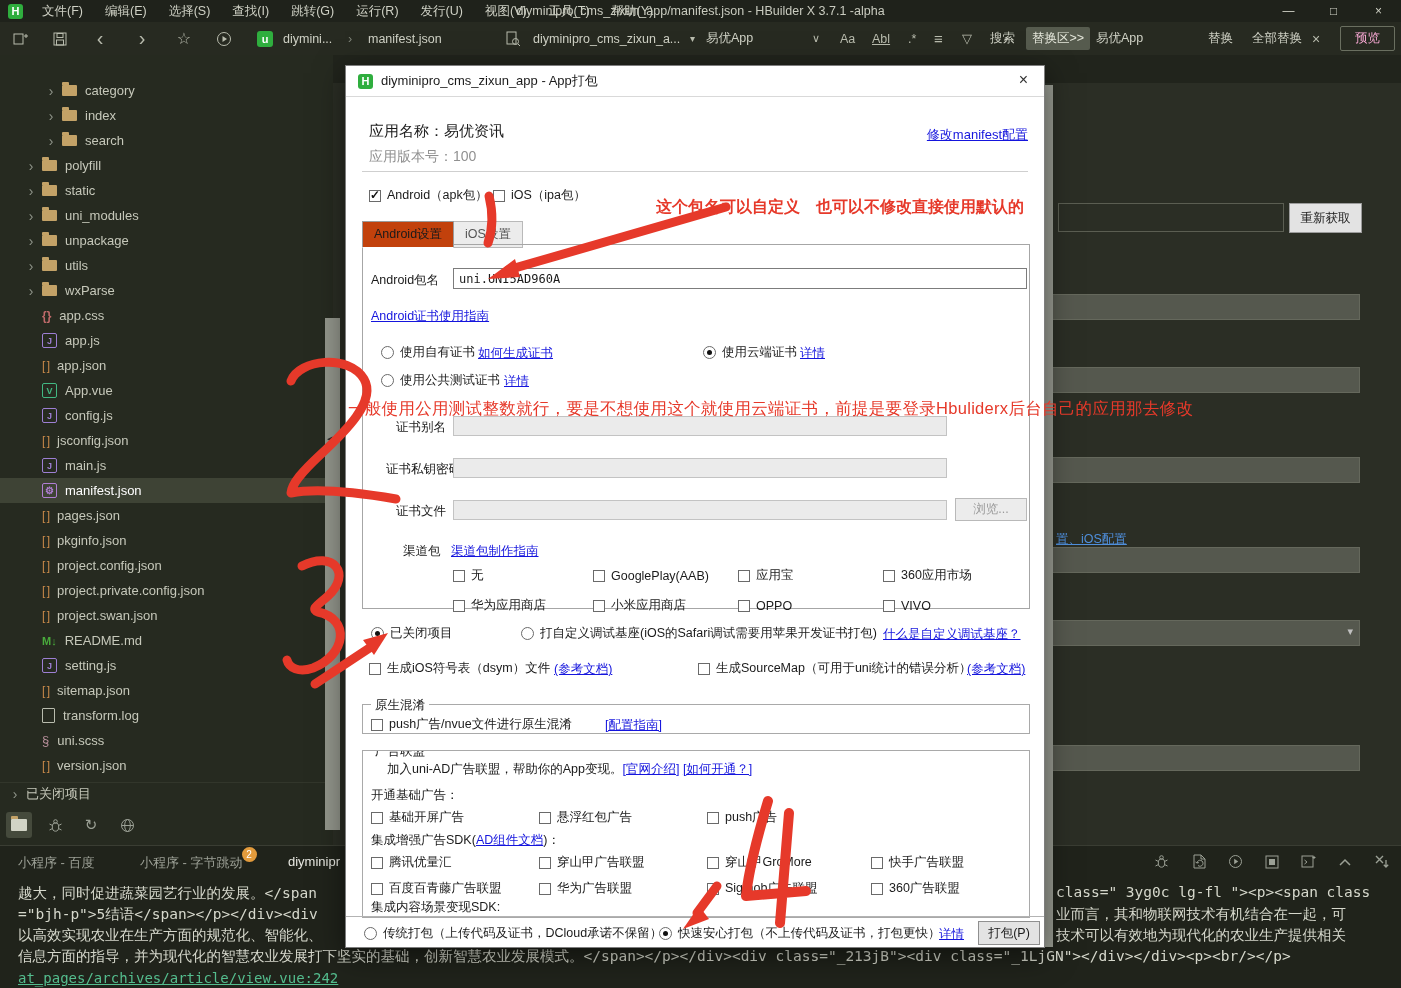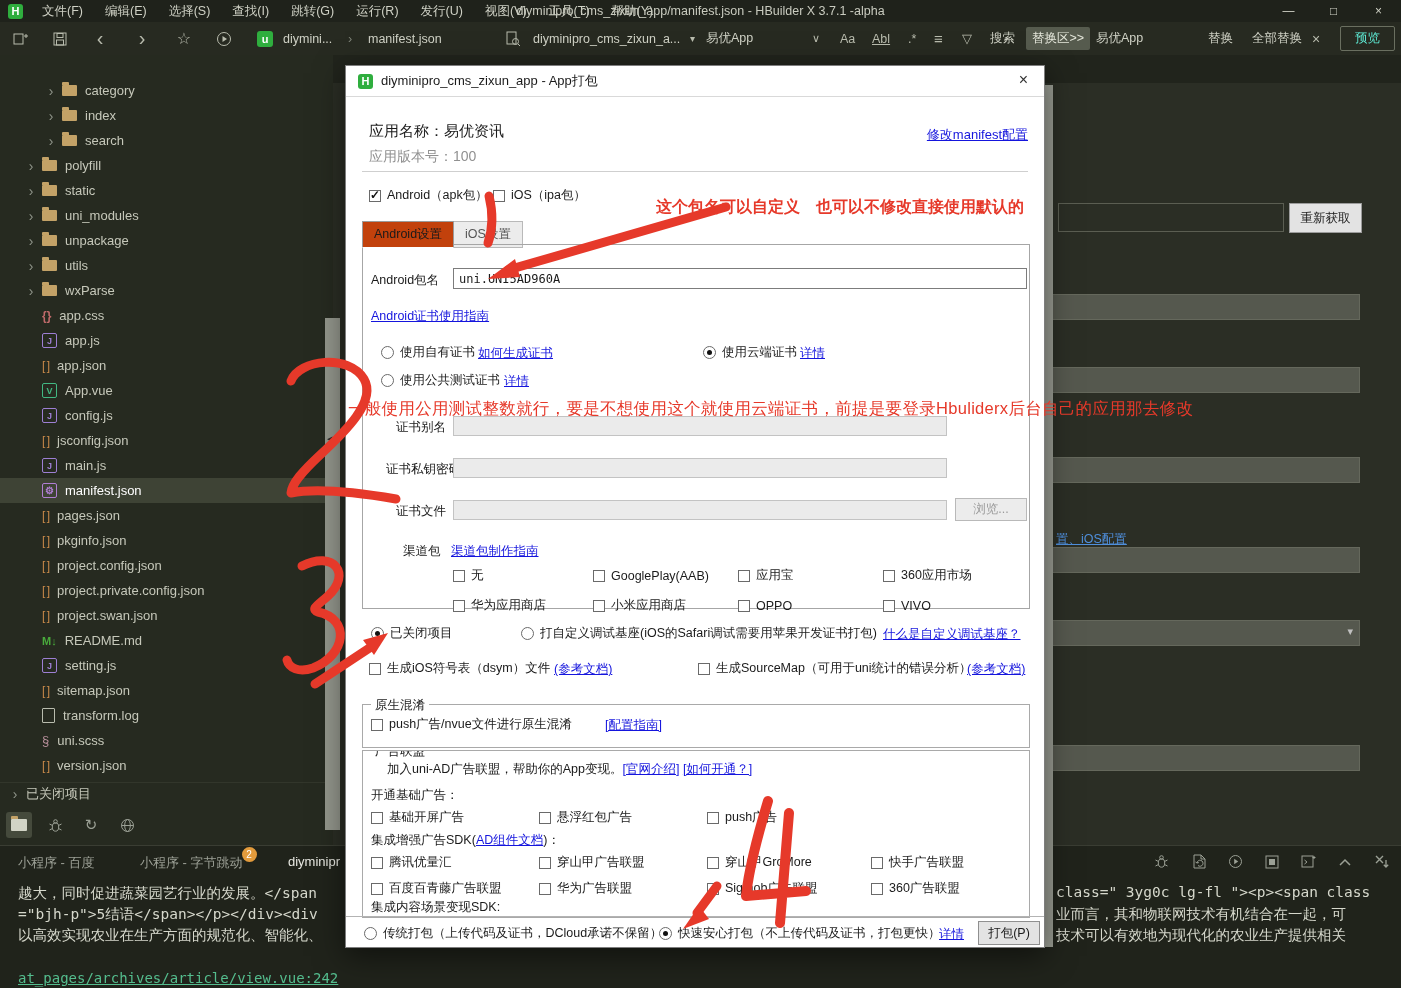--- a/index.html
+++ b/index.html
@@ -12,21 +12,21 @@
   .menu-item{padding:2px 9px;white-space:nowrap;cursor:default;}
   #wtitle{position:absolute;left:50%;transform:translateX(-50%);white-space:nowrap;color:#c9cbbf;}
   #wbtns{position:absolute;right:0;top:0;height:22px;display:flex;}
   .wbtn{width:45px;height:22px;display:flex;align-items:center;justify-content:center;color:#cfd1c5;font-size:12px;}
   
   #toolbar{position:absolute;left:0;top:22px;width:1401px;height:33px;background:#272a21;border-bottom:1px solid #1a1c15;color:#b9bcae;font-size:12.5px;}
   #toolbar .tbi{position:absolute;top:0;height:33px;display:flex;align-items:center;justify-content:center;}
   .ubadge{width:16px;height:16px;background:#2fae3e;border-radius:3px;color:#fff;font-weight:bold;font-size:11px;display:inline-flex;align-items:center;justify-content:center;}
   .crumb{color:#cfd1c5;white-space:nowrap;}
   .hl-btn{background:#565b4e;color:#e6e8dc;padding:3px 6px;border-radius:2px;white-space:nowrap;}
-  .tb-btn{border:1px solid #6a6f60;padding:3px 14px;border-radius:2px;color:#5eead4;}
+  .tb-btn{border:1px solid #6a6f60;padding:3px 14px;border-radius:2px;color:#f9a8d4;}
   .underl{text-decoration:underline;}
   
   #sidebar{position:absolute;left:0;top:55px;width:333px;height:790px;background:#262a20;color:#c6c8ba;font-size:13px;overflow:hidden;}
   #tree{position:absolute;left:0;top:23px;width:333px;}
   .trow{height:25px;display:flex;align-items:center;white-space:nowrap;cursor:default;}
   .trow.sel{background:#3e4335;color:#fff;}
   .chev{width:14px;color:#8f958a;font-size:14px;text-align:center;flex:none;margin-right:4px;}
   .fic{flex:none;margin-right:8px;display:inline-flex;align-items:center;justify-content:center;}
   .fold{width:15px;height:11px;background:#c3a267;border-radius:1px;position:relative;}
   .fold::before{content:"";position:absolute;left:0;top:-3px;width:7px;height:3px;background:#c3a267;border-radius:1px 1px 0 0;}
@@ -470,20 +470,21 @@
         </span>
     </div>
     <div id="clines">
         <div class="cline" style="left: 18px; top: 38px; width: 330px;">越大，同时促进蔬菜园艺行业的发展。&lt;/span</div>
         <div class="cline" style="left: 18px; top: 59px; width: 330px;">="bjh-p"&gt;5结语&lt;/span&gt;&lt;/p&gt;&lt;/div&gt;&lt;div </div>
         <div class="cline" style="left: 18px; top: 80px; width: 330px;">以高效实现农业在生产方面的规范化、智能化、</div>
         <div class="cline" style="left: 1056px; top: 38px; width: 342px;">class="_3yg0c lg-fl "&gt;&lt;p&gt;&lt;span class</div>
         <div class="cline" style="left: 1056px; top: 59px; width: 342px;">业而言，其和物联网技术有机结合在一起，可</div>
         <div class="cline" style="left: 1056px; top: 80px; width: 342px;">技术可以有效地为现代化的农业生产提供相关</div>
       </div>
+    <div class="cline" style="left:18px;top:101px;width:1380px;">信息方面的指导，并为现代化的智慧农业发展打下坚实的基础，创新智慧农业发展模式。&lt;/span&gt;&lt;/p&gt;&lt;/div&gt;&lt;div class="_213jB"&gt;&lt;div class="_1LjGN"&gt;&lt;/div&gt;&lt;/div&gt;&lt;p&gt;&lt;br/&gt;&lt;/p&gt;</div>
     <div id="srclink">at_pages/archives/article/view.vue:242</div>
   </div>
 
   <div id="strip1"></div>
   <div id="collapsearrow">◂</div>
   <div id="strip2"></div>
 
   <div id="dialog">
     <div id="dtitle">
       <span class="hlogo">H</span>
@@ -592,21 +593,21 @@
         <span class="cbx"></span>
         <span>生成iOS符号表（dsym）文件</span>
       </label>
     <span class="a lk" style="left:208px;top:595px;">(参考文档)</span>
     <label class="ck a" style="left:352px;top:594px;">
         <span class="cbx"></span>
         <span>生成SourceMap（可用于uni统计的错误分析）</span>
       </label>
     <span class="a lk" style="left:621px;top:595px;">(参考文档)</span>
 
-    <div class="fieldset" style="left:16px;top:638px;width:668px;height:44px;">
+    <div class="fieldset" style="left:16px;top:638px;width:668px;height:30px;">
       <span class="legend">原生混淆</span>
       <label class="ck a" style="left:8px;top:11px;">
           <span class="cbx"></span>
           <span>push广告/nvue文件进行原生混淆</span>
         </label>
       <span class="a lk" style="left:242px;top:12px;">[配置指南]</span>
     </div>
 
     <div class="fieldset" style="left:16px;top:684px;width:668px;height:168px;overflow:hidden;">
       <span class="legend">广告联盟</span>

